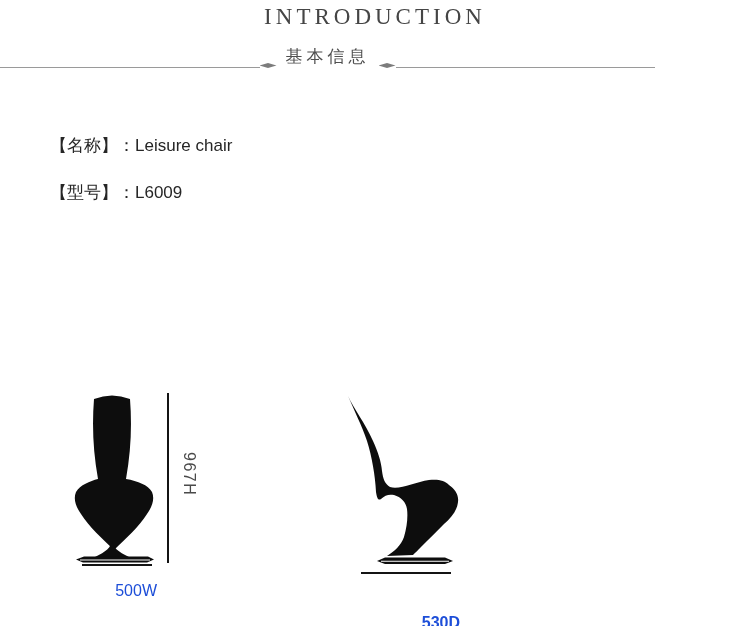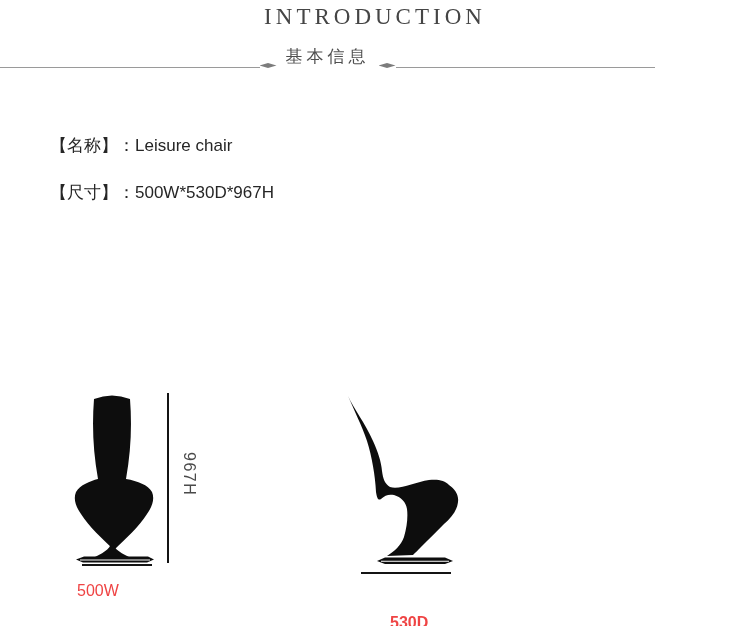--- a/index.html
+++ b/index.html
@@ -40,21 +40,21 @@
   .silhouette path{fill:#0d0d0d;}
   .dim-vline{position:absolute;left:167px;top:393px;width:2px;height:170px;background:#141414;}
   .dim-hline{position:absolute;height:2px;background:#141414;}
   .hline-front{left:82px;top:564px;width:70px;}
   .hline-side{left:361px;top:572px;width:90px;}
   .dim-label-v{
     position:absolute;left:180px;top:452px;
     writing-mode:vertical-rl;font-size:16px;letter-spacing:1.5px;color:#4a4a4a;
   }
   .dim-label-h{
-    position:absolute;text-align:left;font-size:16px;color:#ef4444;
+    position:absolute;text-align:right;font-size:16px;color:#1d4ed8;
   }
   .label-front{left:77px;top:582px;width:80px;}
   .label-side{left:390px;top:614px;width:70px;font-weight:bold;}
 </style>
 </head>
 <body>
 
 <div class="page">
 
   <div class="title">INTRODUCTION</div>
@@ -62,21 +62,21 @@
   <div class="divider">
     <div class="line"></div>
     <div class="diamond"></div>
     <div class="subtitle">基本信息</div>
     <div class="diamond"></div>
     <div class="line"></div>
   </div>
 
   <div class="info">
     <div class="row row-name"><span>【名称】</span><span>：</span><span>Leisure chair</span></div>
-    <div class="row row-size"><span>【尺寸】</span><span>：</span><span>500W*530D*967H</span></div>
+    <div class="row row-model"><span>【型号】</span><span>：</span><span>L6009</span></div>
   </div>
 
   <svg class="fig silhouette" style="left:68px;top:393px;" width="88" height="170" viewBox="0 0 88 170">
     <path d="M 26,6 Q 44,-1 62,6
              C 64,32 63,58 58,86
              C 70,88 80,92 84,99
              C 87,106 84,114 79,121
              C 71,134 57,146 47,156
              L 45,156
              C 35,146 21,134 13,121

